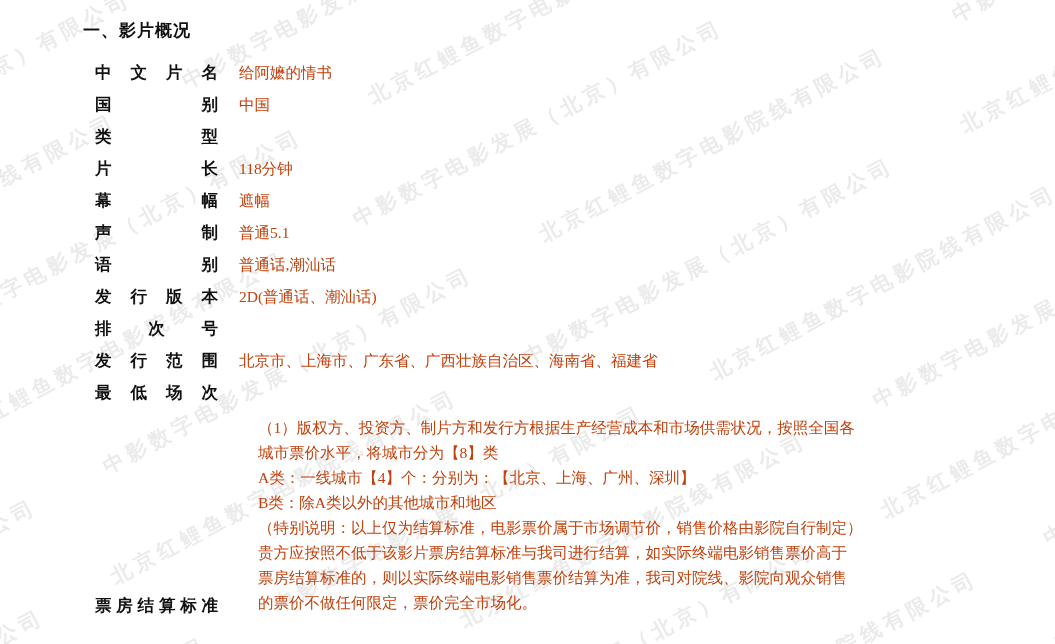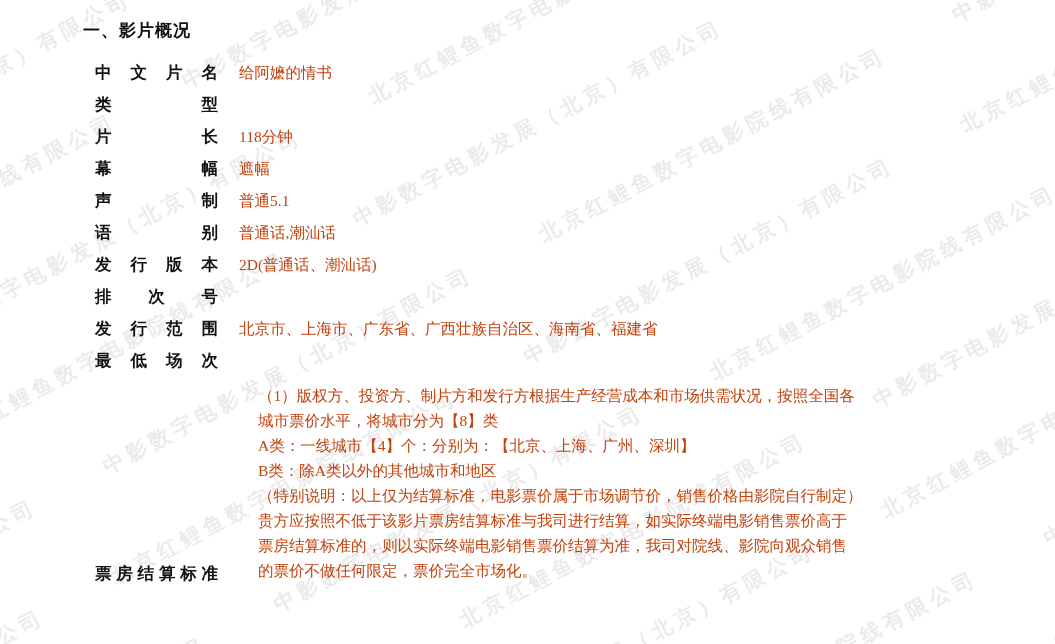--- a/index.html
+++ b/index.html
@@ -118,20 +118,24 @@
   <div class="content">
     <h1 class="heading">一、影片概况</h1>
 
     <div class="fields">
 
       <div class="frow">
         <span class="flabel">中文片名</span>
         <span class="fvalue">给阿嬷的情书</span>
       </div>
 
+      <div class="frow">
+        <span class="flabel">国别</span>
+        <span class="fvalue">中国</span>
+      </div>
 
       <div class="frow">
         <span class="flabel">类型</span>
       </div>
 
       <div class="frow">
         <span class="flabel">片长</span>
         <span class="fvalue">118分钟</span>
       </div>
 

